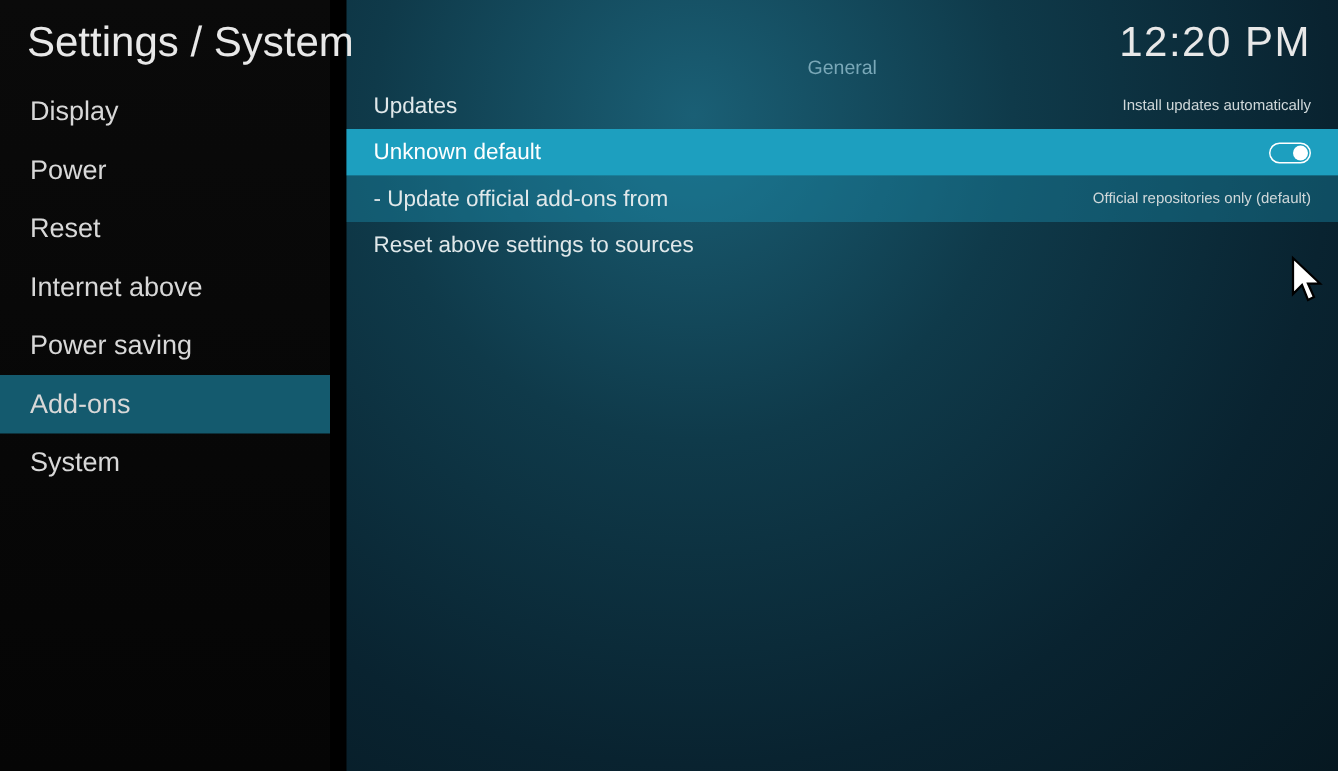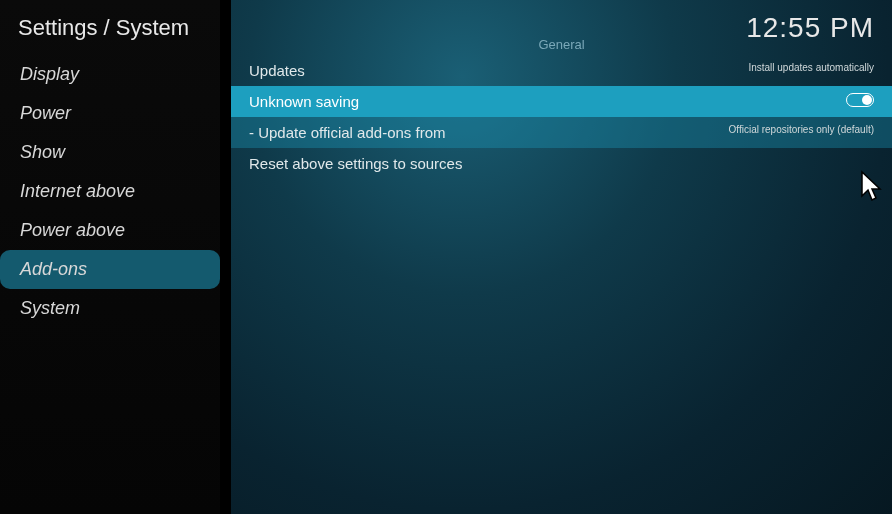--- a/index.html
+++ b/index.html
@@ -24,21 +24,21 @@
       right: 0;
       height: 55px;
       display: flex;
       justify-content: space-between;
       align-items: center;
       padding: 0 18px 0 18px;
       z-index: 10;
     }
     
     .breadcrumb {
-      font-size: 22px;
+      font-size: 28px;
       color: #e8e8e8;
       font-weight: 400;
     }
     
     .clock {
       font-size: 28px;
       color: #e8e8e8;
       font-weight: 300;
       letter-spacing: 1px;
     }
@@ -56,47 +56,45 @@
       padding-top: 55px;
       flex-shrink: 0;
     }
     
     .sidebar-item {
       padding: 9px 20px;
       font-size: 18px;
       color: #d8d8d8;
       cursor: pointer;
       font-weight: 400;
-      font-style: italic;
     }
     
     .sidebar-item.selected {
       background: #145a6e;
-      border-radius: 10px;
     }
     
     .main {
       flex: 1;
       background: radial-gradient(ellipse at 35% 15%, #1a5f75 0%, #0f3a4a 35%, #092330 70%, #061821 100%);
       padding-top: 32px;
       position: relative;
       margin-left: 11px;
     }
     
     .section-header {
       text-align: center;
       color: #7aa8b8;
       font-size: 13px;
       padding: 5px 0 3px 0;
     }
     
     .setting-row {
       display: flex;
       justify-content: space-between;
-      align-items: flex-start;
+      align-items: center;
       padding: 7px 18px;
       font-size: 15px;
       color: #e0e8ea;
     }
     
     .setting-row.highlighted {
       background: #1d9fbf;
       color: #ffffff;
     }
     
@@ -156,44 +154,44 @@
       z-index: 100;
       pointer-events: none;
     }
   </style>
 </head>
 <body>
 
 <div class="layout">
   <div class="header">
     <div class="breadcrumb">Settings / System</div>
-    <div class="clock">12:55 PM</div>
+    <div class="clock">12:20 PM</div>
   </div>
 
   <div class="sidebar">
     <div class="sidebar-item">Display</div>
     <div class="sidebar-item">Power</div>
-    <div class="sidebar-item">Show</div>
+    <div class="sidebar-item">Reset</div>
     <div class="sidebar-item">Internet above</div>
-    <div class="sidebar-item">Power above</div>
+    <div class="sidebar-item">Power saving</div>
     <div class="sidebar-item selected">Add-ons</div>
     <div class="sidebar-item">System</div>
   </div>
 
   <div class="main">
     <div class="section-header">General</div>
 
     <div class="setting-row">
       <span class="setting-label">Updates</span>
       <span class="setting-value">Install updates automatically</span>
     </div>
 
 
     <div class="setting-row highlighted">
-      <span class="setting-label">Unknown saving</span>
+      <span class="setting-label">Unknown default</span>
       <span class="toggle on">
         <span class="toggle-knob"></span>
       </span>
     </div>
 
     <div class="setting-row sub-highlighted">
       <span class="setting-label">- Update official add-ons from</span>
       <span class="setting-value">Official repositories only (default)</span>
     </div>
 

